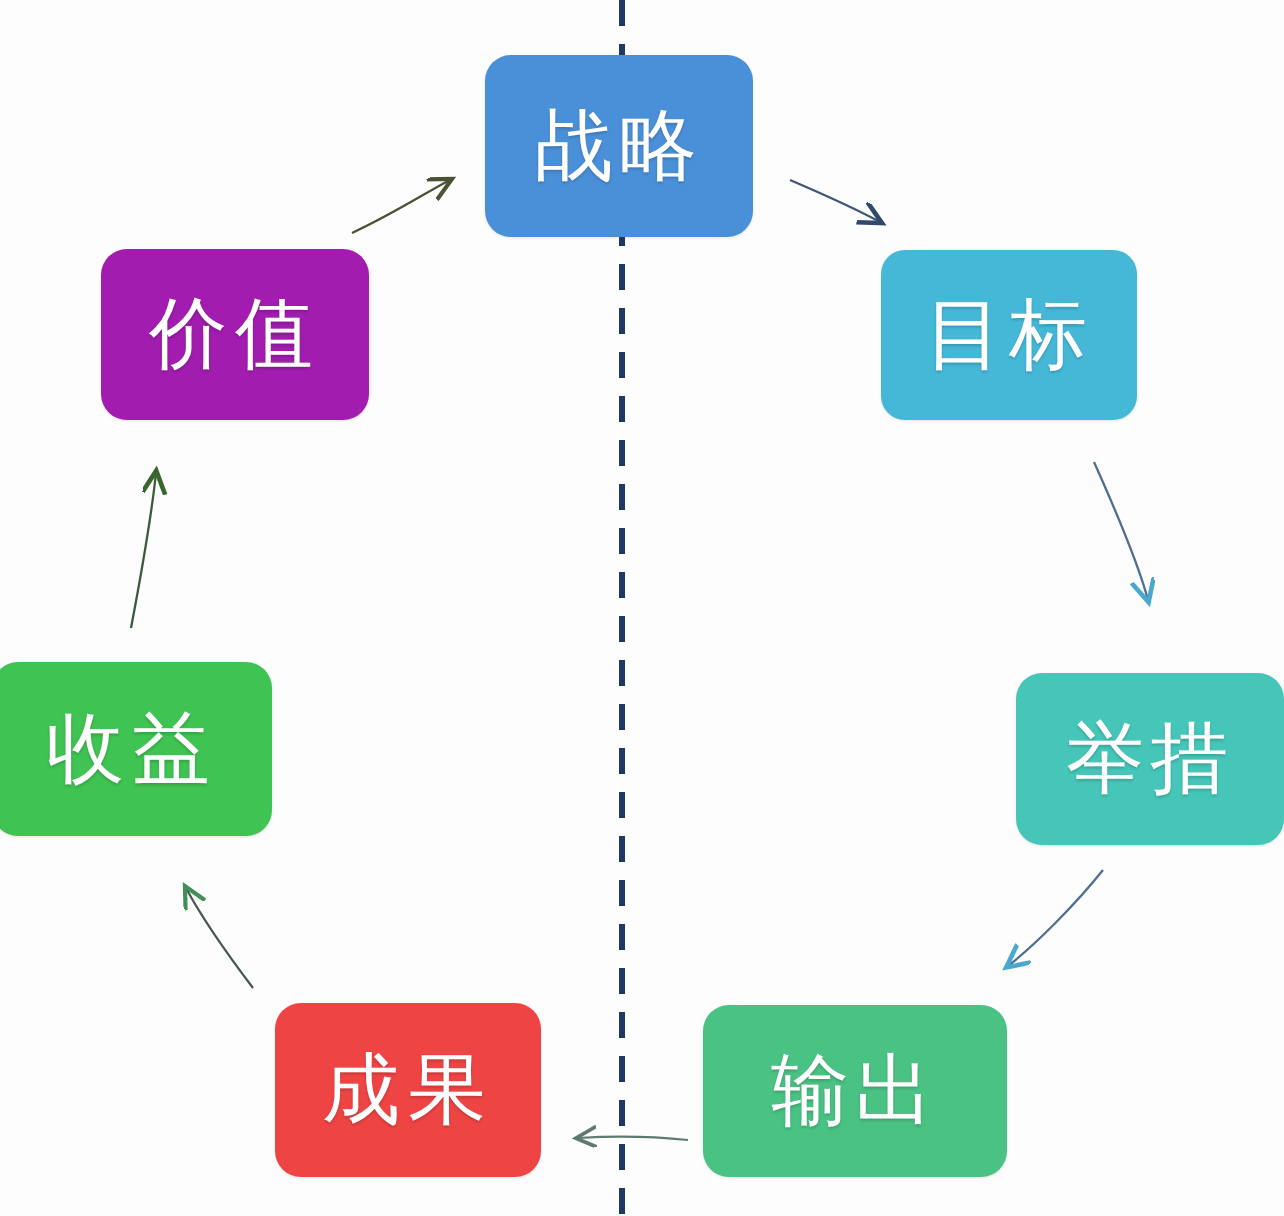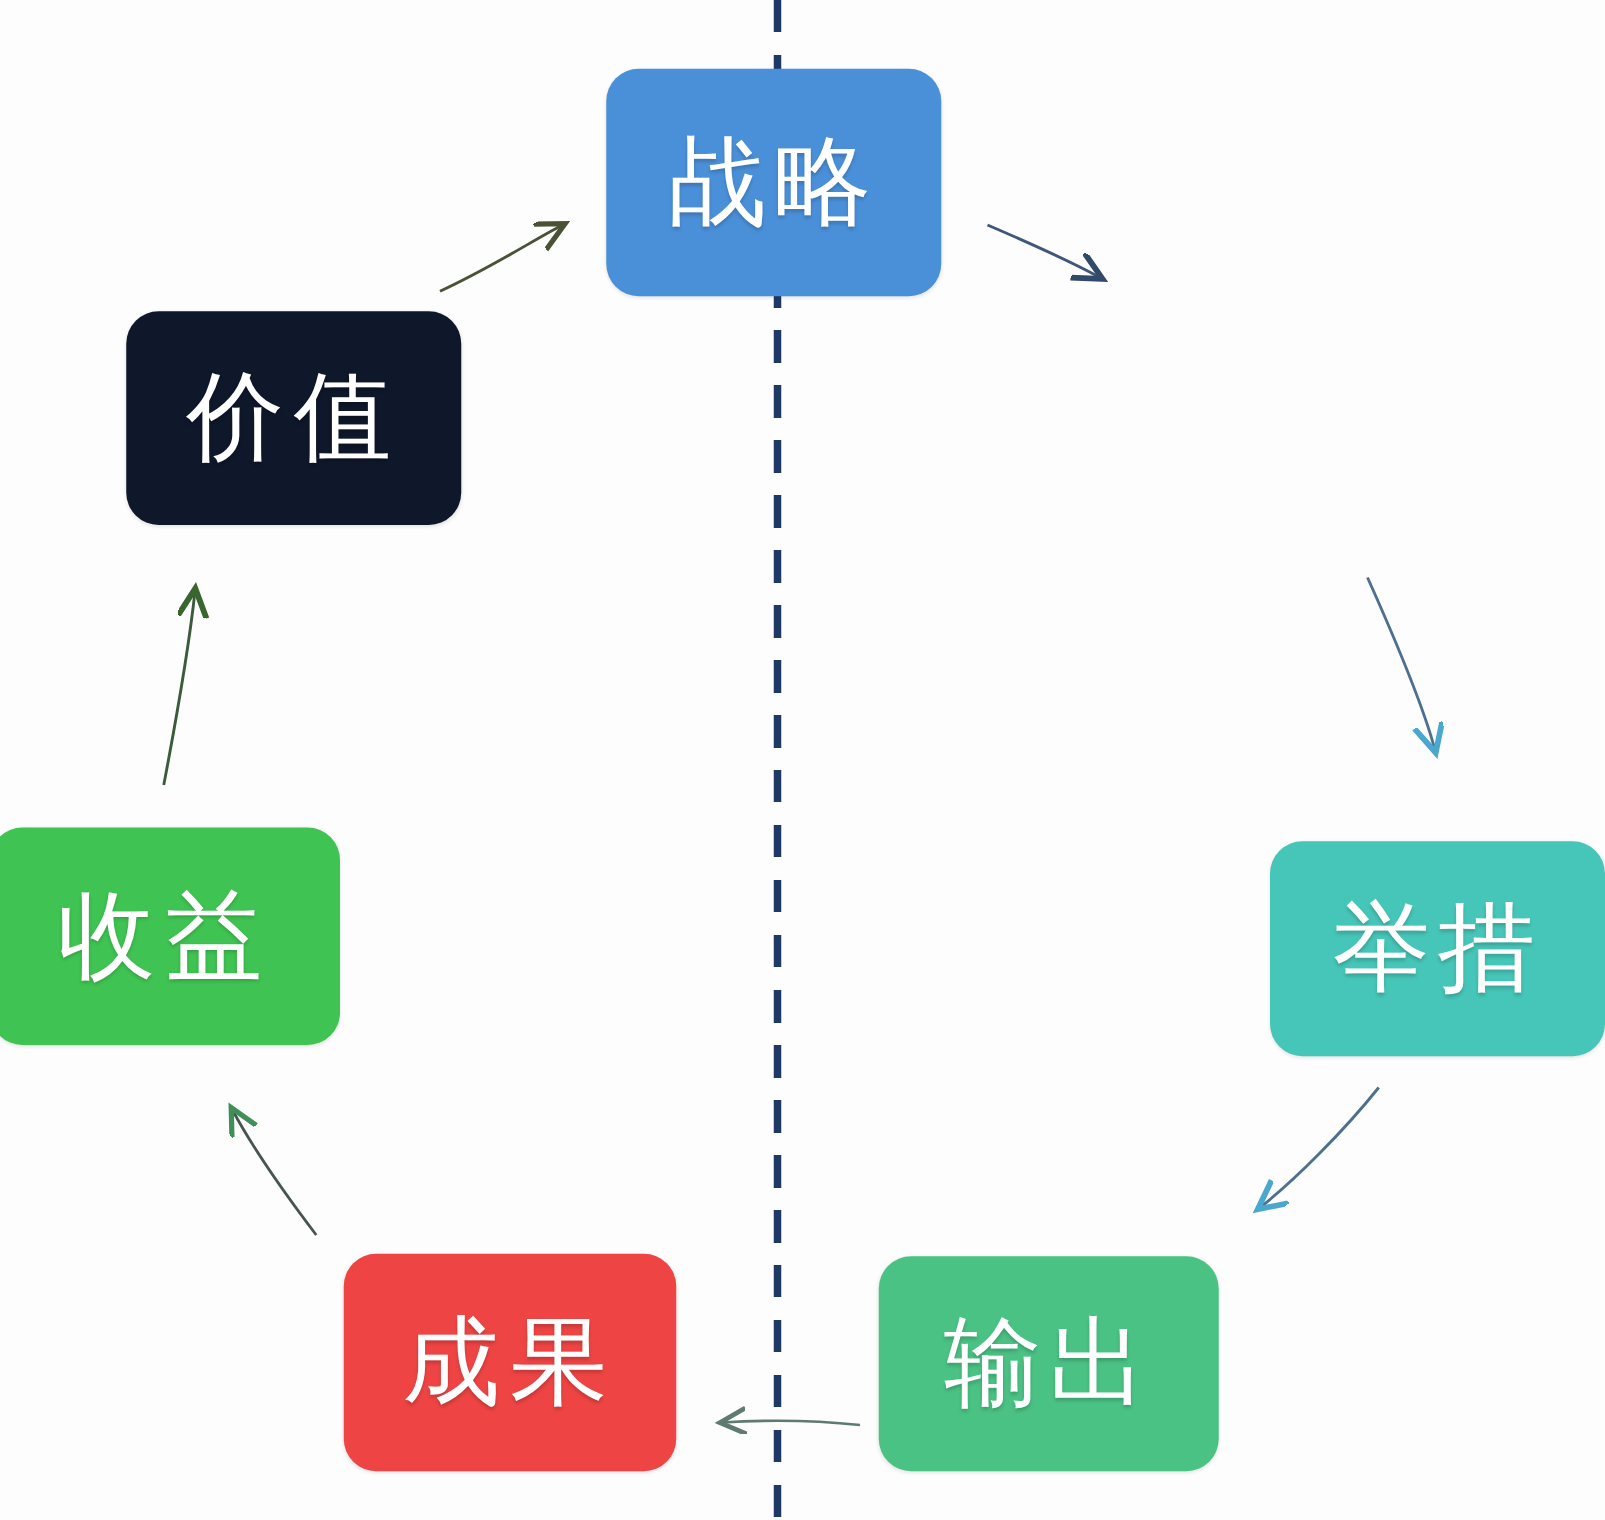--- a/index.html
+++ b/index.html
@@ -36,21 +36,21 @@
     letter-spacing:6px;
     text-shadow:0 2px 3px rgba(0,0,0,0.18);
     box-shadow:0 1px 3px rgba(0,0,0,0.10);
     box-sizing:border-box;
     user-select:none;
   }
 
   .n-strategy { left:485px;  top:55px;   width:268px; height:182px; background:#4a90d9; }
   .n-goal     { left:881px;  top:250px;  width:256px; height:170px; background:#45b8d8; border-radius:24px;}
   .n-measure  { left:1016px; top:662px;  width:268px; height:172px; background:#46c6b8; border-radius:26px;}
-  .n-output   { left:703px;  top:1005px; width:272px; height:172px; background:#4ac284; border-radius:26px;}
+  .n-output   { left:703px;  top:1005px; width:304px; height:172px; background:#4ac284; border-radius:26px;}
   .n-result   { left:275px;  top:1003px; width:266px; height:174px; background:#3fc352; border-radius:26px;}
   .n-benefit  { left:-8px;   top:662px;  width:280px; height:174px; background:#3fc352; border-radius:26px;}
   .n-value    { left:101px;  top:249px;  width:268px; height:171px; background:#76b43a; border-radius:26px;}
 
   .n-value, .n-benefit, .n-result { letter-spacing:8px; }
 
   svg.links{position:absolute;left:0;top:0;width:1284px;height:1216px;pointer-events:none;}
 </style>
 </head>
 <body>
@@ -93,34 +93,37 @@
 
     <path d="M253,988 C228,955 203,920 186,888" fill="none" stroke="#47554f" stroke-width="2.2" marker-end="url(#ah-green)"></path>
 
     <path d="M131,628 C143,565 152,510 156,473" fill="none" stroke="#3c5a3c" stroke-width="2.3" marker-end="url(#ah-dgreen)"></path>
   </svg>
 
   <div class="node n-strategy" style="background: rgb(74, 144, 217);">
     <span>战略</span>
   </div>
 
+  <div class="node n-goal" style="background: rgb(69, 184, 216);">
+    <span>目标</span>
+  </div>
 
   <div class="node n-measure" style="background: rgb(70, 198, 184); margin-top: 11px;">
     <span>举措</span>
   </div>
 
   <div class="node n-output" style="background: rgb(74, 194, 132);">
     <span>输出</span>
   </div>
 
   <div class="node n-result" style="background: #ef4444;">
     <span>成果</span>
   </div>
 
   <div class="node n-benefit" style="background: rgb(63, 195, 82);">
     <span>收益</span>
   </div>
 
-  <div class="node n-value" style="background: #0f172a;">
+  <div class="node n-value" style="background: #a21caf;">
     <span>价值</span>
   </div>
 
 </div>
 
 </body></html>

